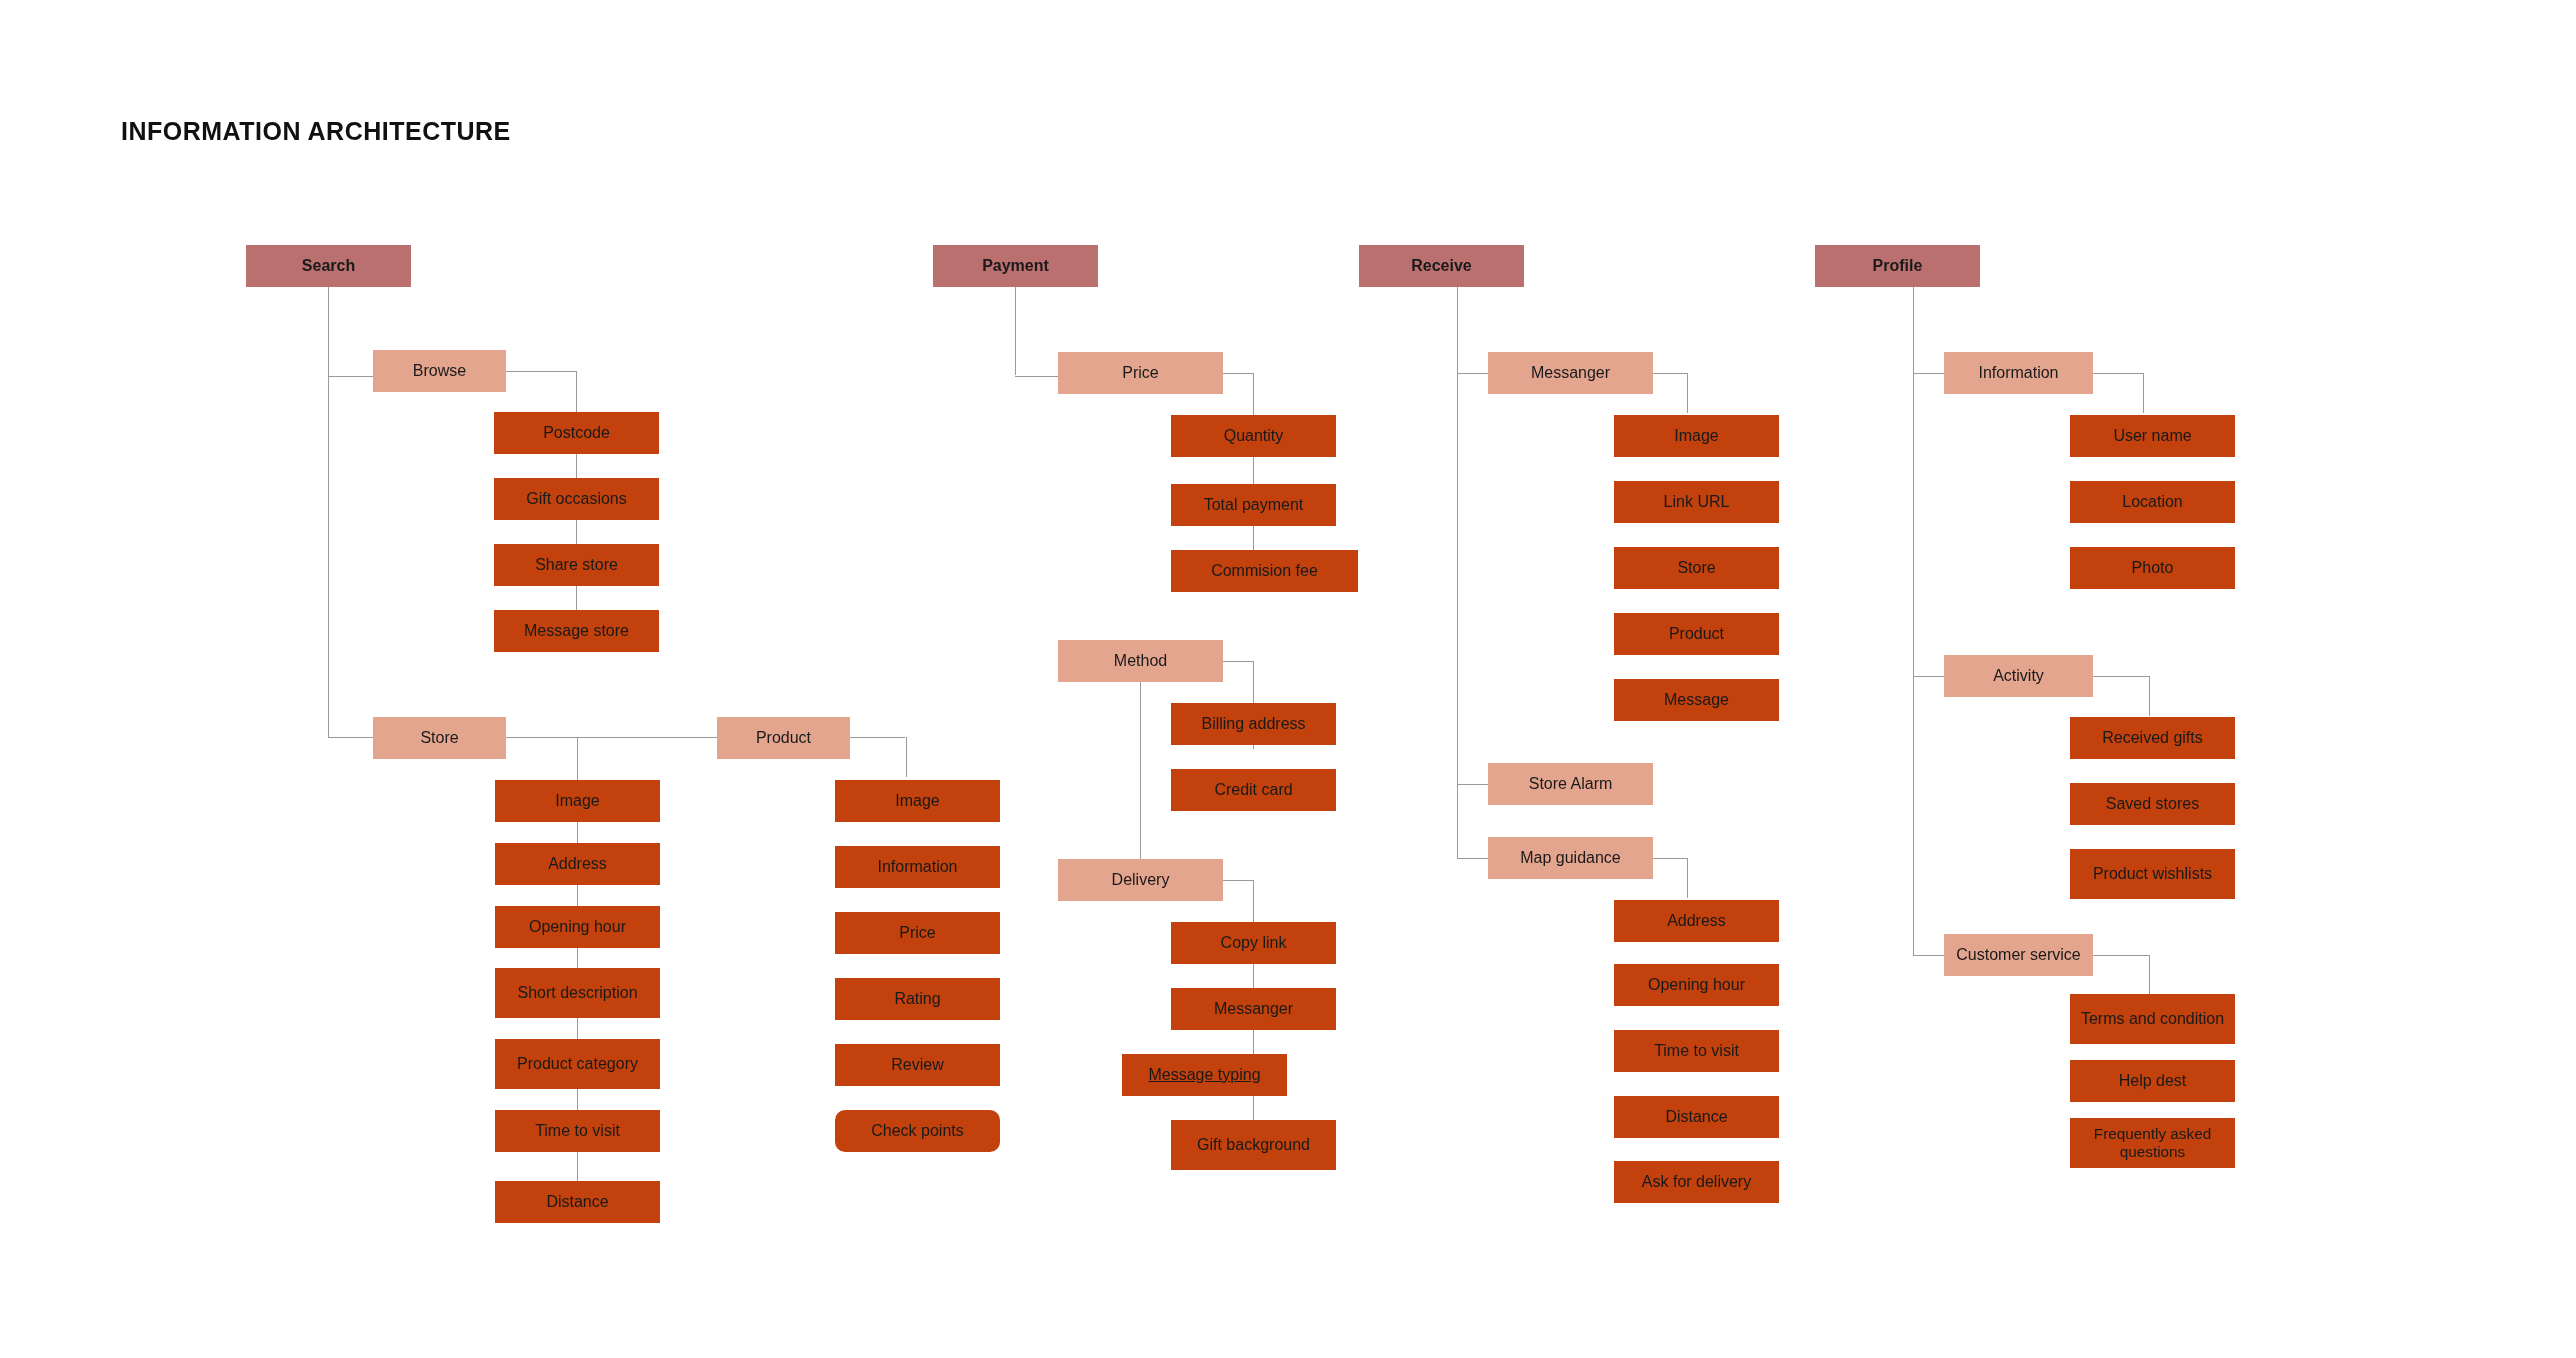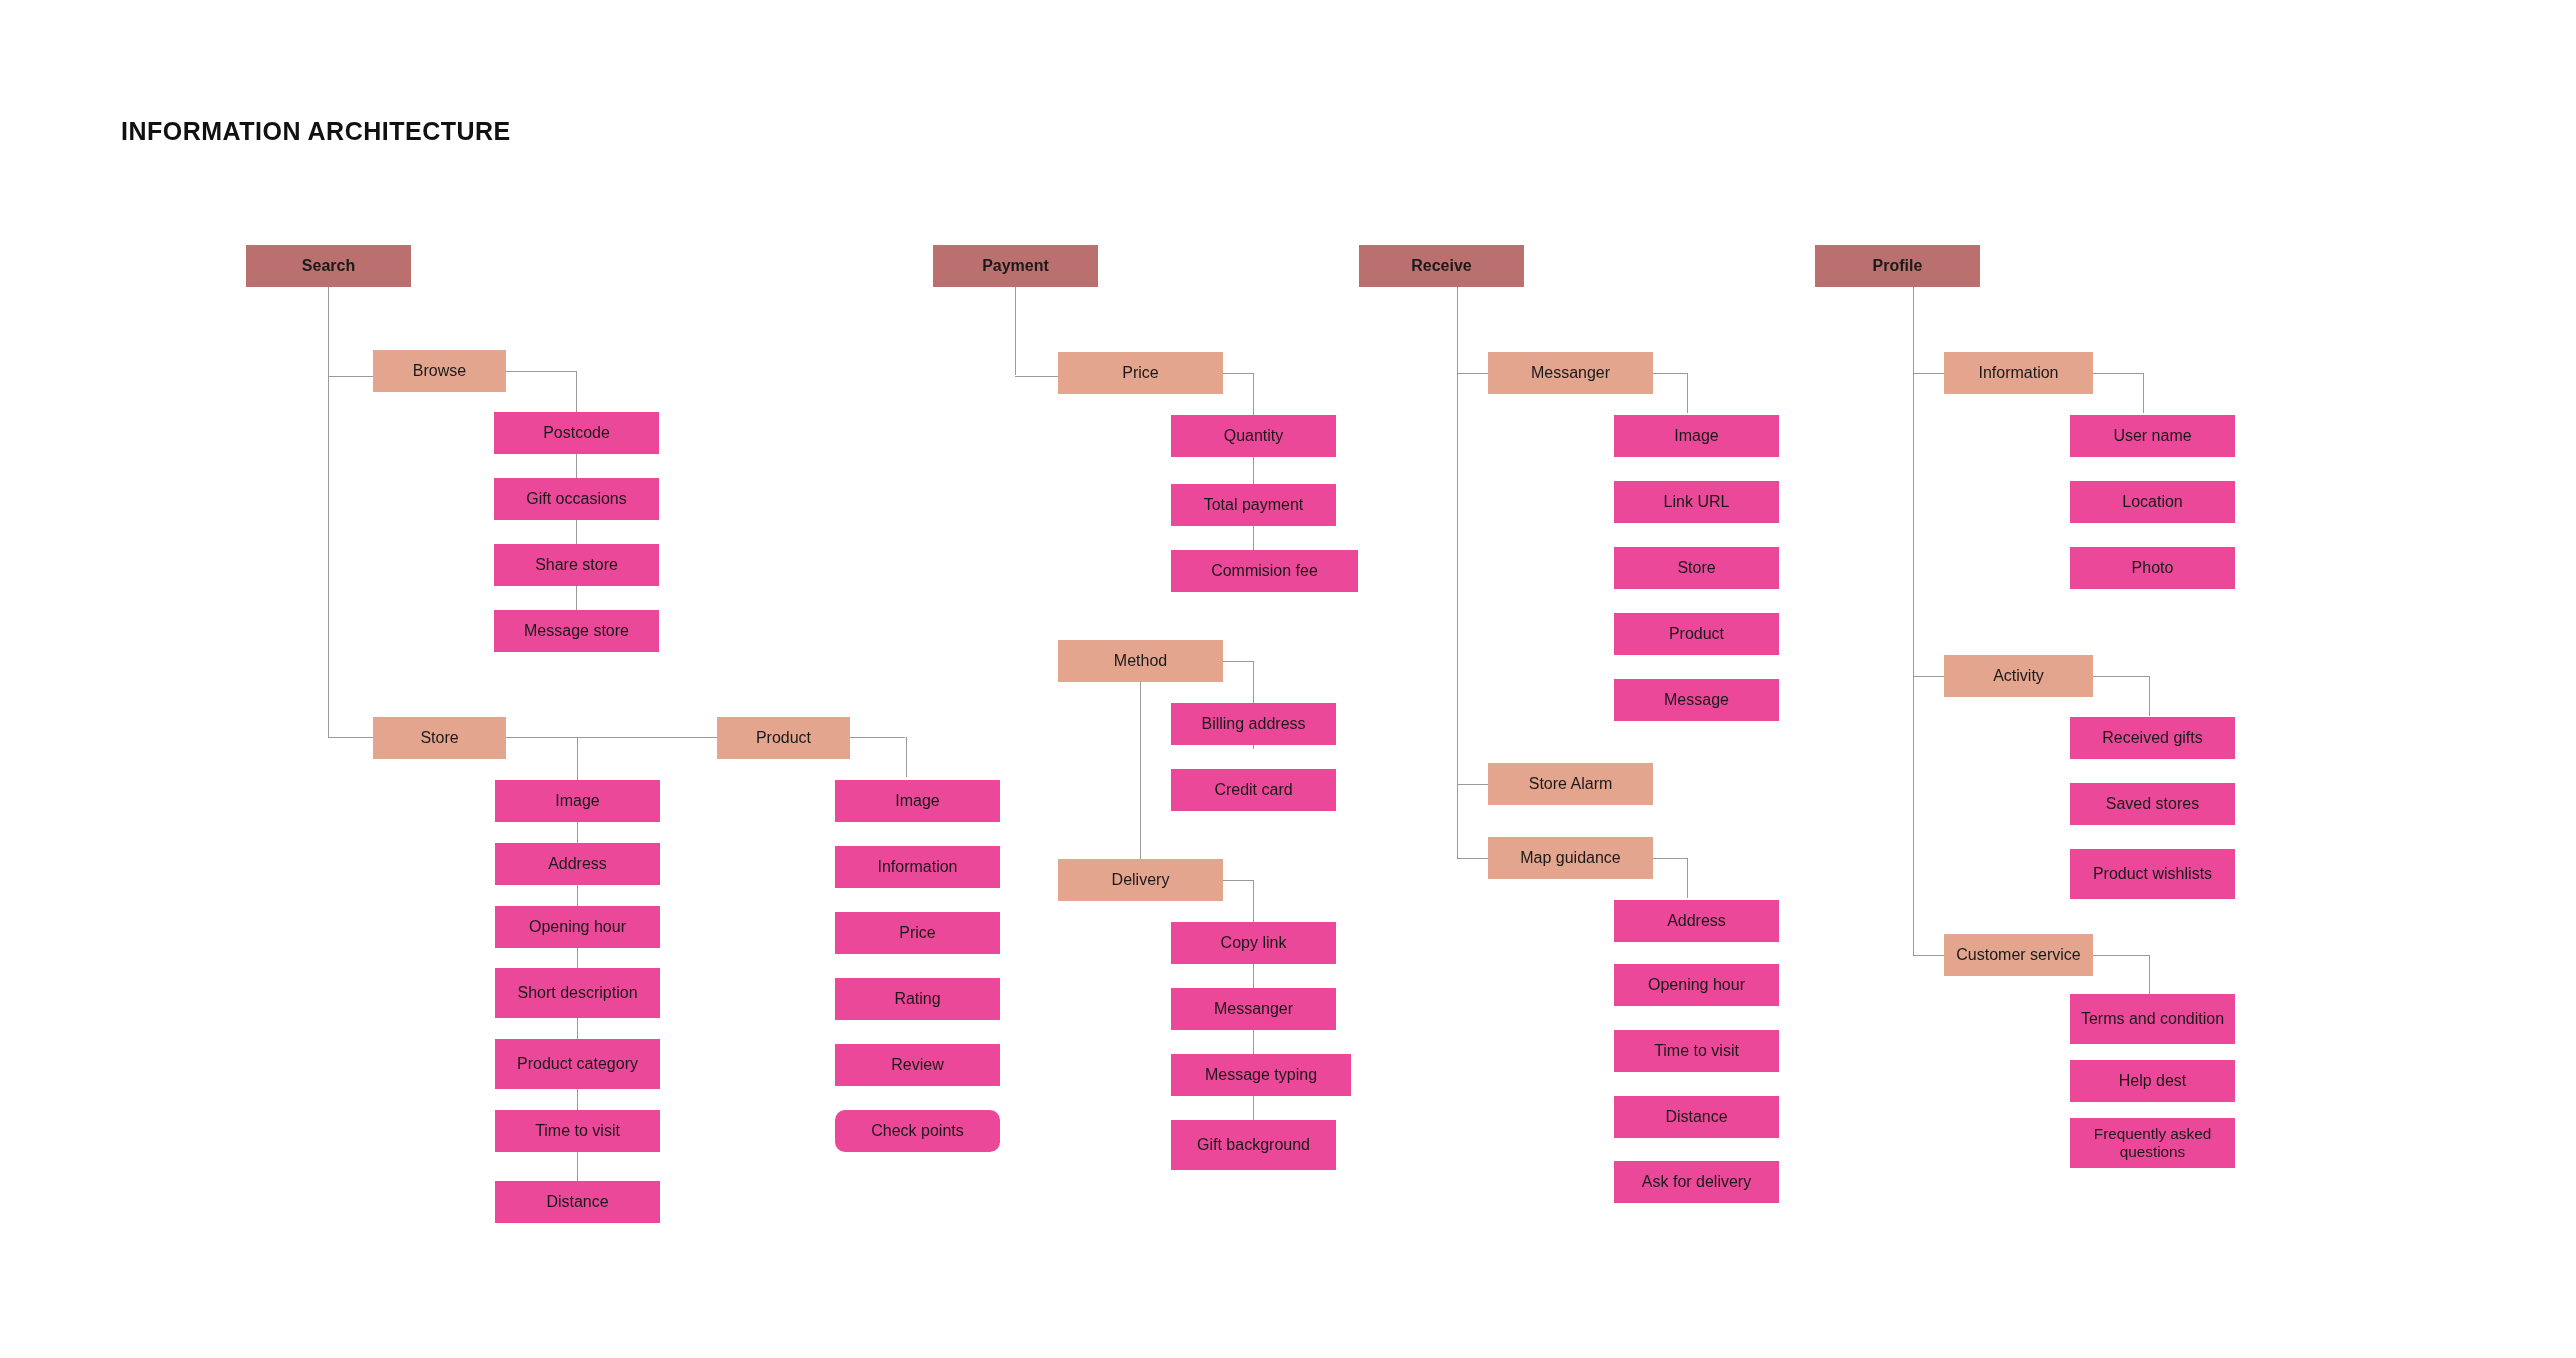--- a/index.html
+++ b/index.html
@@ -45,21 +45,21 @@
     font-size: 16px;
     height: 42px;
   }
   .lvl2 {
     background: #e4a58e;
     color: #1a1a1a;
     font-size: 16px;
     height: 42px;
   }
   .lvl3 {
-    background: #ec4899;
+    background: #c2410c;
     color: #1a1a1a;
     font-size: 16px;
     height: 42px;
   }
   .lvl3.two-line {
     height: 50px;
   }
   .conn {
     position: absolute;
     background: #9a9a9a;
@@ -139,21 +139,21 @@
   <div class="node lvl3" style="left:1171px; top:703px; width:165px;">Billing address</div>
   <div class="node lvl3" style="left:1171px; top:769px; width:165px;">Credit card</div>
 
   <div class="node lvl2" style="left:1058px; top:859px; width:165px;">Delivery</div>
 
   <div class="conn h" style="left:1222px; top:880px; width:31px;"></div>
   <div class="conn v" style="left:1253px; top:880px; height:265px;"></div>
 
   <div class="node lvl3" style="left:1171px; top:922px; width:165px;">Copy link</div>
   <div class="node lvl3" style="left:1171px; top:988px; width:165px;">Messanger</div>
-  <div class="node lvl3" style="left:1171px; top:1054px; width:180px;">Message typing</div>
+  <div class="node lvl3" style="left:1122px; top:1054px; width:165px;text-decoration:underline;">Message typing</div>
   <div class="node lvl3 two-line" style="left:1171px; top:1120px; width:165px;">Gift background</div>
 
   <div class="node lvl1" style="left:1359px; top:245px; width:165px;">Receive</div>
 
   <div class="conn v" style="left:1457px; top:287px; height:571px;"></div>
   <div class="conn h" style="left:1457px; top:373px; width:31px;"></div>
   <div class="conn h" style="left:1457px; top:784px; width:31px;"></div>
   <div class="conn h" style="left:1457px; top:858px; width:31px;"></div>
 
   <div class="node lvl2" style="left:1488px; top:352px; width:165px;">Messanger</div>

